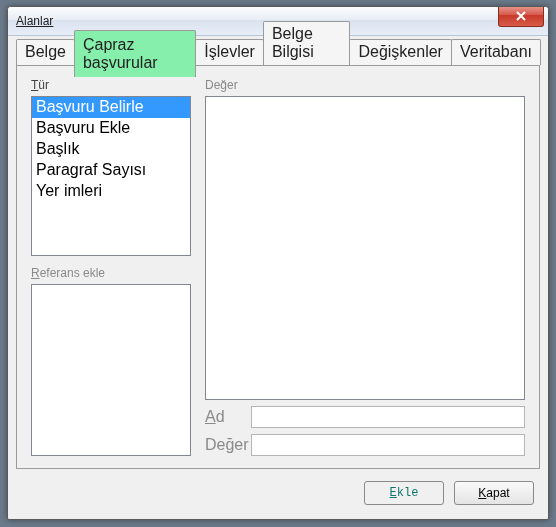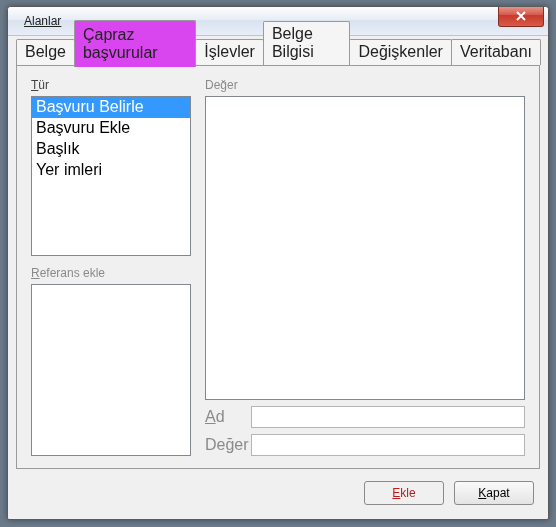--- a/index.html
+++ b/index.html
@@ -1,45 +1,45 @@
 <!DOCTYPE html>
 <html><head>
 <meta charset="utf-8">
 <style>
   html,body{margin:0;padding:0;font-family:"Segoe UI",Tahoma,sans-serif;font-size:12px;background:#6b7a8a;}
   .window{width:540px;height:512px;margin:6px auto;background:#f0f0f0;border:1px solid #5a5a5a;border-radius:4px 4px 2px 2px;box-shadow:0 0 6px rgba(0,0,0,.4);position:relative;overflow:hidden;}
   .titlebar{height:28px;background:linear-gradient(#fdfdfe,#e8edf5 45%,#d9e2ef 46%,#e8eef8);border-bottom:1px solid #b7c5d8;display:flex;align-items:center;padding:0 6px;position:relative;}
-  .titlebar .title{font-size:12px;color:#222;margin-left:10px;text-decoration:underline;}
+  .titlebar .title{font-size:12px;color:#222;margin-left:2px;text-decoration:underline;}
   .closebtn{position:absolute;right:4px;top:-1px;width:44px;height:20px;background:linear-gradient(#e79a90,#d6584a 45%,#c83a2a 46%,#d85a48);border:1px solid #8a2c20;border-top:none;border-radius:0 0 3px 3px;display:flex;align-items:center;justify-content:center;cursor:pointer;}
   .closebtn svg{width:10px;height:10px;}
   .client{position:absolute;left:8px;top:36px;right:8px;bottom:8px;}
   .tabstrip{display:flex;align-items:flex-end;height:22px;position:relative;z-index:2;}
   .tab{padding:3px 8px 4px;border:1px solid #9a9a9a;border-bottom:none;background:#f5f5f5;margin-right:-1px;font-size:16px;color:#222;border-radius:2px 2px 0 0;cursor:pointer;position:relative;}
-  .tab.active{background:#d946ef;padding-top:5px;padding-bottom:5px;top:2px;z-index:3;}
+  .tab.active{background:#86efac;padding-top:5px;padding-bottom:5px;top:12px;z-index:3;}
   .tabpanel{border:1px solid #9a9a9a;background:#f0f0f0;position:absolute;left:0;right:0;top:22px;bottom:42px;padding:12px 14px 12px 14px;}
   .row{display:flex;height:100%;}
   .leftcol{width:160px;display:flex;flex-direction:column;margin-right:14px;}
   .rightcol{flex:1;display:flex;flex-direction:column;}
   .lbl{font-size:12px;color:#444;margin-bottom:4px;}
   .lbl.disabled{color:#8a8a8a;}
   .und{text-decoration:underline;}
   .listbox{border:1px solid #828790;background:#fff;overflow:auto;}
   .listbox .item{padding:1px 4px 2px;font-size:16px;cursor:pointer;white-space:nowrap;}
   .listbox .item.selected{background:#3399ff;color:#fff;}
   #typebox{height:158px;}
   .spacer{height:10px;}
   #refbox{flex:1;}
   #selbox{flex:1;}
   .fieldrow{display:flex;align-items:center;margin-top:6px;}
   .fieldrow .flabel{width:46px;color:#8a8a8a;font-size:16px;}
   .txt{flex:1;height:18px;border:1px solid #b5b5b5;background:#fff;padding:1px 3px;font:inherit;color:#8a8a8a;}
   .txt[disabled]{background:#fff;}
   .footer{position:absolute;left:0;right:0;bottom:0;height:36px;display:flex;justify-content:flex-end;align-items:center;gap:10px;padding-right:6px;}
   .btn{min-width:80px;height:24px;border:1px solid #8a8a8a;background:linear-gradient(#fafafa,#e4e4e4);border-radius:3px;font:inherit;cursor:pointer;padding:0 10px;}
-  .btn[disabled]{color:#b91c1c;cursor:default;background:#f0f0f0;box-shadow:none;}
+  .btn[disabled]{color:#0f766e;cursor:default;background:#f0f0f0;box-shadow:none;font-family:Liberation Mono, monospace;}
 </style>
 </head>
 <body>
 
 <div class="window">
   <div class="titlebar">
     <span class="title">Alanlar</span>
     <div class="closebtn">
       <svg viewBox="0 0 10 10">
           <path d="M1 1 L9 9 M9 1 L1 9" stroke="#fff" stroke-width="2" fill="none"></path>
@@ -58,20 +58,21 @@
       </div>
 
     <div class="tabpanel">
       <div class="row">
         <div class="leftcol">
           <div class="lbl"><span class="und">T</span><span>ür</span></div>
           <div id="typebox" class="listbox">
               <div class="item selected">Başvuru Belirle</div>
               <div class="item">Başvuru Ekle</div>
               <div class="item">Başlık</div>
+              <div class="item">Paragraf Sayısı</div>
               <div class="item">Yer imleri</div>
             </div>
           <div class="spacer"></div>
           <div class="lbl disabled"><span class="und">R</span><span>eferans ekle</span></div>
           <div id="refbox" class="listbox"></div>
         </div>
         <div class="rightcol">
           <div class="lbl disabled">Değer</div>
           <div id="selbox" class="listbox"></div>
           <div class="fieldrow">

